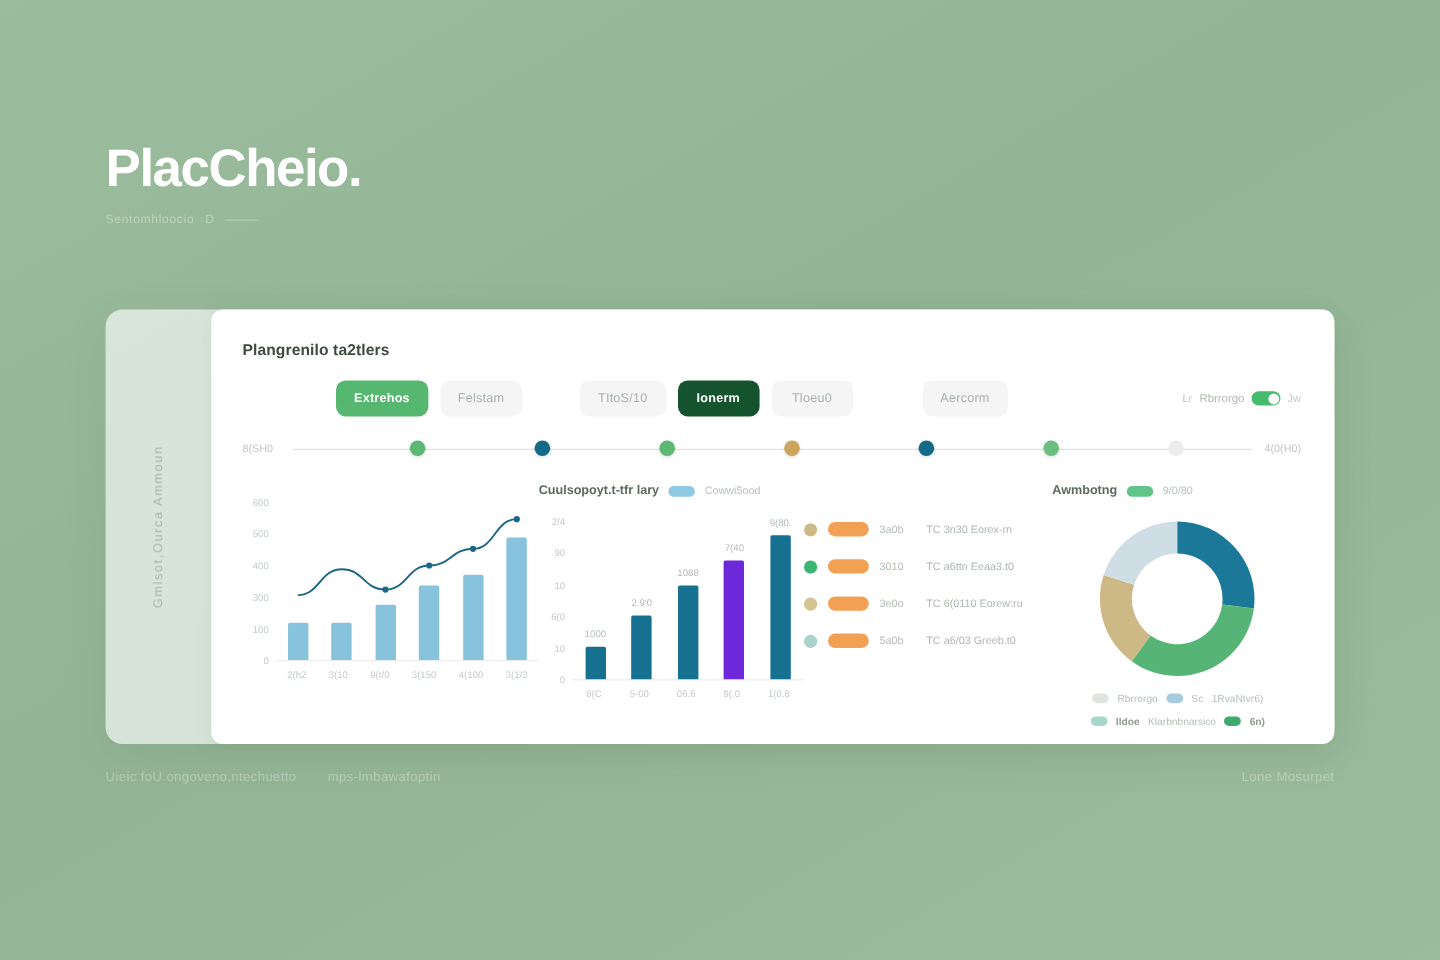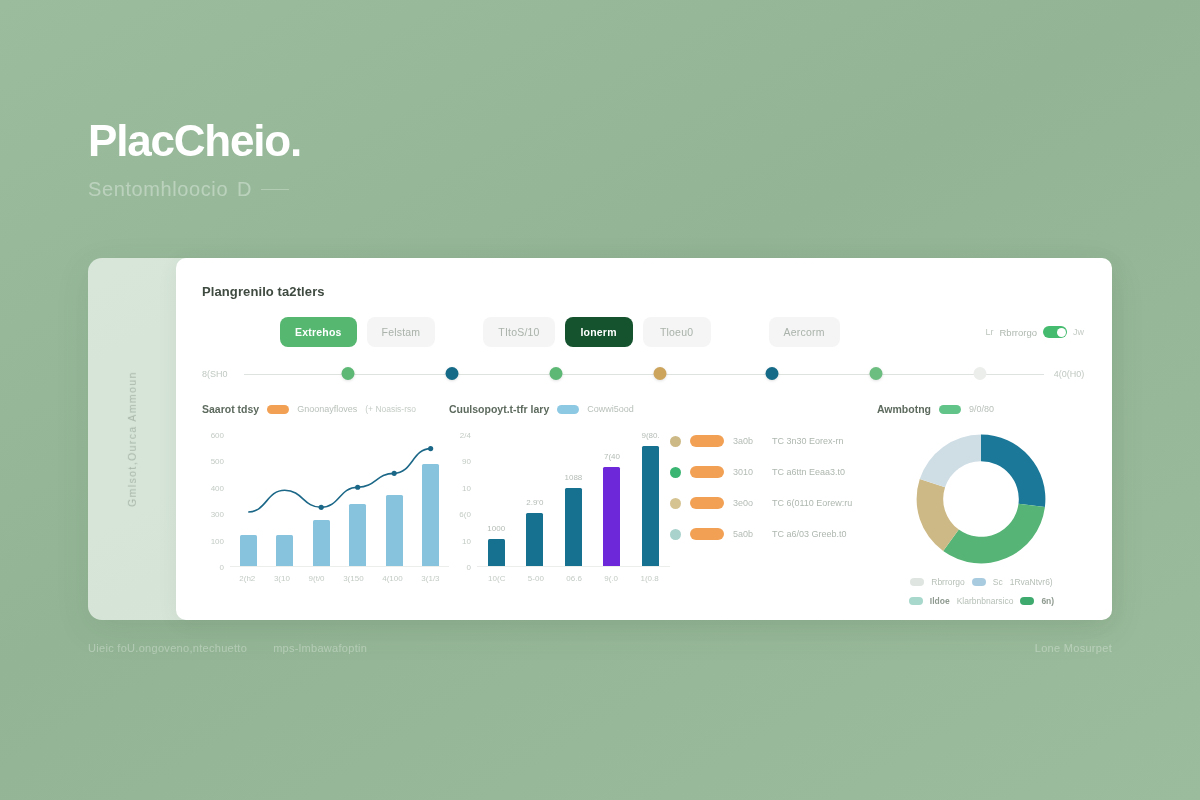--- a/index.html
+++ b/index.html
@@ -25,21 +25,21 @@
   }
   .hero-title {
     font-size: 44px;
     font-weight: 700;
     color: #ffffff;
     letter-spacing: -1.2px;
     line-height: 1.05;
   }
   .hero-sub {
     margin-top: 14px;
-    font-size: 20px;
+    font-size: 10px;
     color: #ffffff;
     opacity: 0.34;
     letter-spacing: 0.6px;
     display: flex;
     align-items: center;
     gap: 9px;
     filter: blur(0.55px);
   }
   .hero-sub .rule {
     display: inline-block;
@@ -412,26 +412,20 @@
           <div class="tl-node" style="left: 66%; background: rgb(21, 106, 135);"></div>
           <div class="tl-node" style="left: 79%; background: rgb(108, 189, 128);"></div>
           <div class="tl-node muted" style="left: 92%; background: rgb(236, 238, 236);"></div>
         </div>
       <div class="tl-cap right">4(0(H0)</div>
     </div>
 
     <div class="content">
 
       <div class="col col-a">
-        <div class="sec-head">
-          <span class="sec-title">Saarot tdsy</span>
-          <span class="lg-pill" id="c0-sw" style="background: rgb(242, 161, 84);"></span>
-          <span class="lg-txt">Gnoonayfloves</span>
-          <span class="lg-txt2">(+ Noasis-rso</span>
-        </div>
         <div class="plot">
           <div class="yaxis" id="c0-y">
               <span class="ytick" style="top: 8px;">600</span>
               <span class="ytick" style="top: 34.4px;">500</span>
               <span class="ytick" style="top: 60.8px;">400</span>
               <span class="ytick" style="top: 87.2px;">300</span>
               <span class="ytick" style="top: 113.6px;">100</span>
               <span class="ytick" style="top: 140px;">0</span>
             </div>
           <div class="plotarea">
@@ -490,21 +484,21 @@
                 </div>
                 <div class="bar" style="height: 71.1538%; background: #6d28d9;">
                   <span class="bar-val">7(40</span>
                 </div>
                 <div class="bar" style="height: 86.5385%; background: rgb(22, 112, 143);">
                   <span class="bar-val">9(80.</span>
                 </div>
               </div>
           </div>
           <div class="xaxis" id="c1-x">
-              <span class="xtick">10(C</span>
+              <span class="xtick">8(C</span>
               <span class="xtick">5-00</span>
               <span class="xtick">06.6</span>
               <span class="xtick">9(.0</span>
               <span class="xtick">1(0.8</span>
             </div>
         </div>
       </div>
 
       <div class="col col-c">
         <div class="list" id="list-body">

